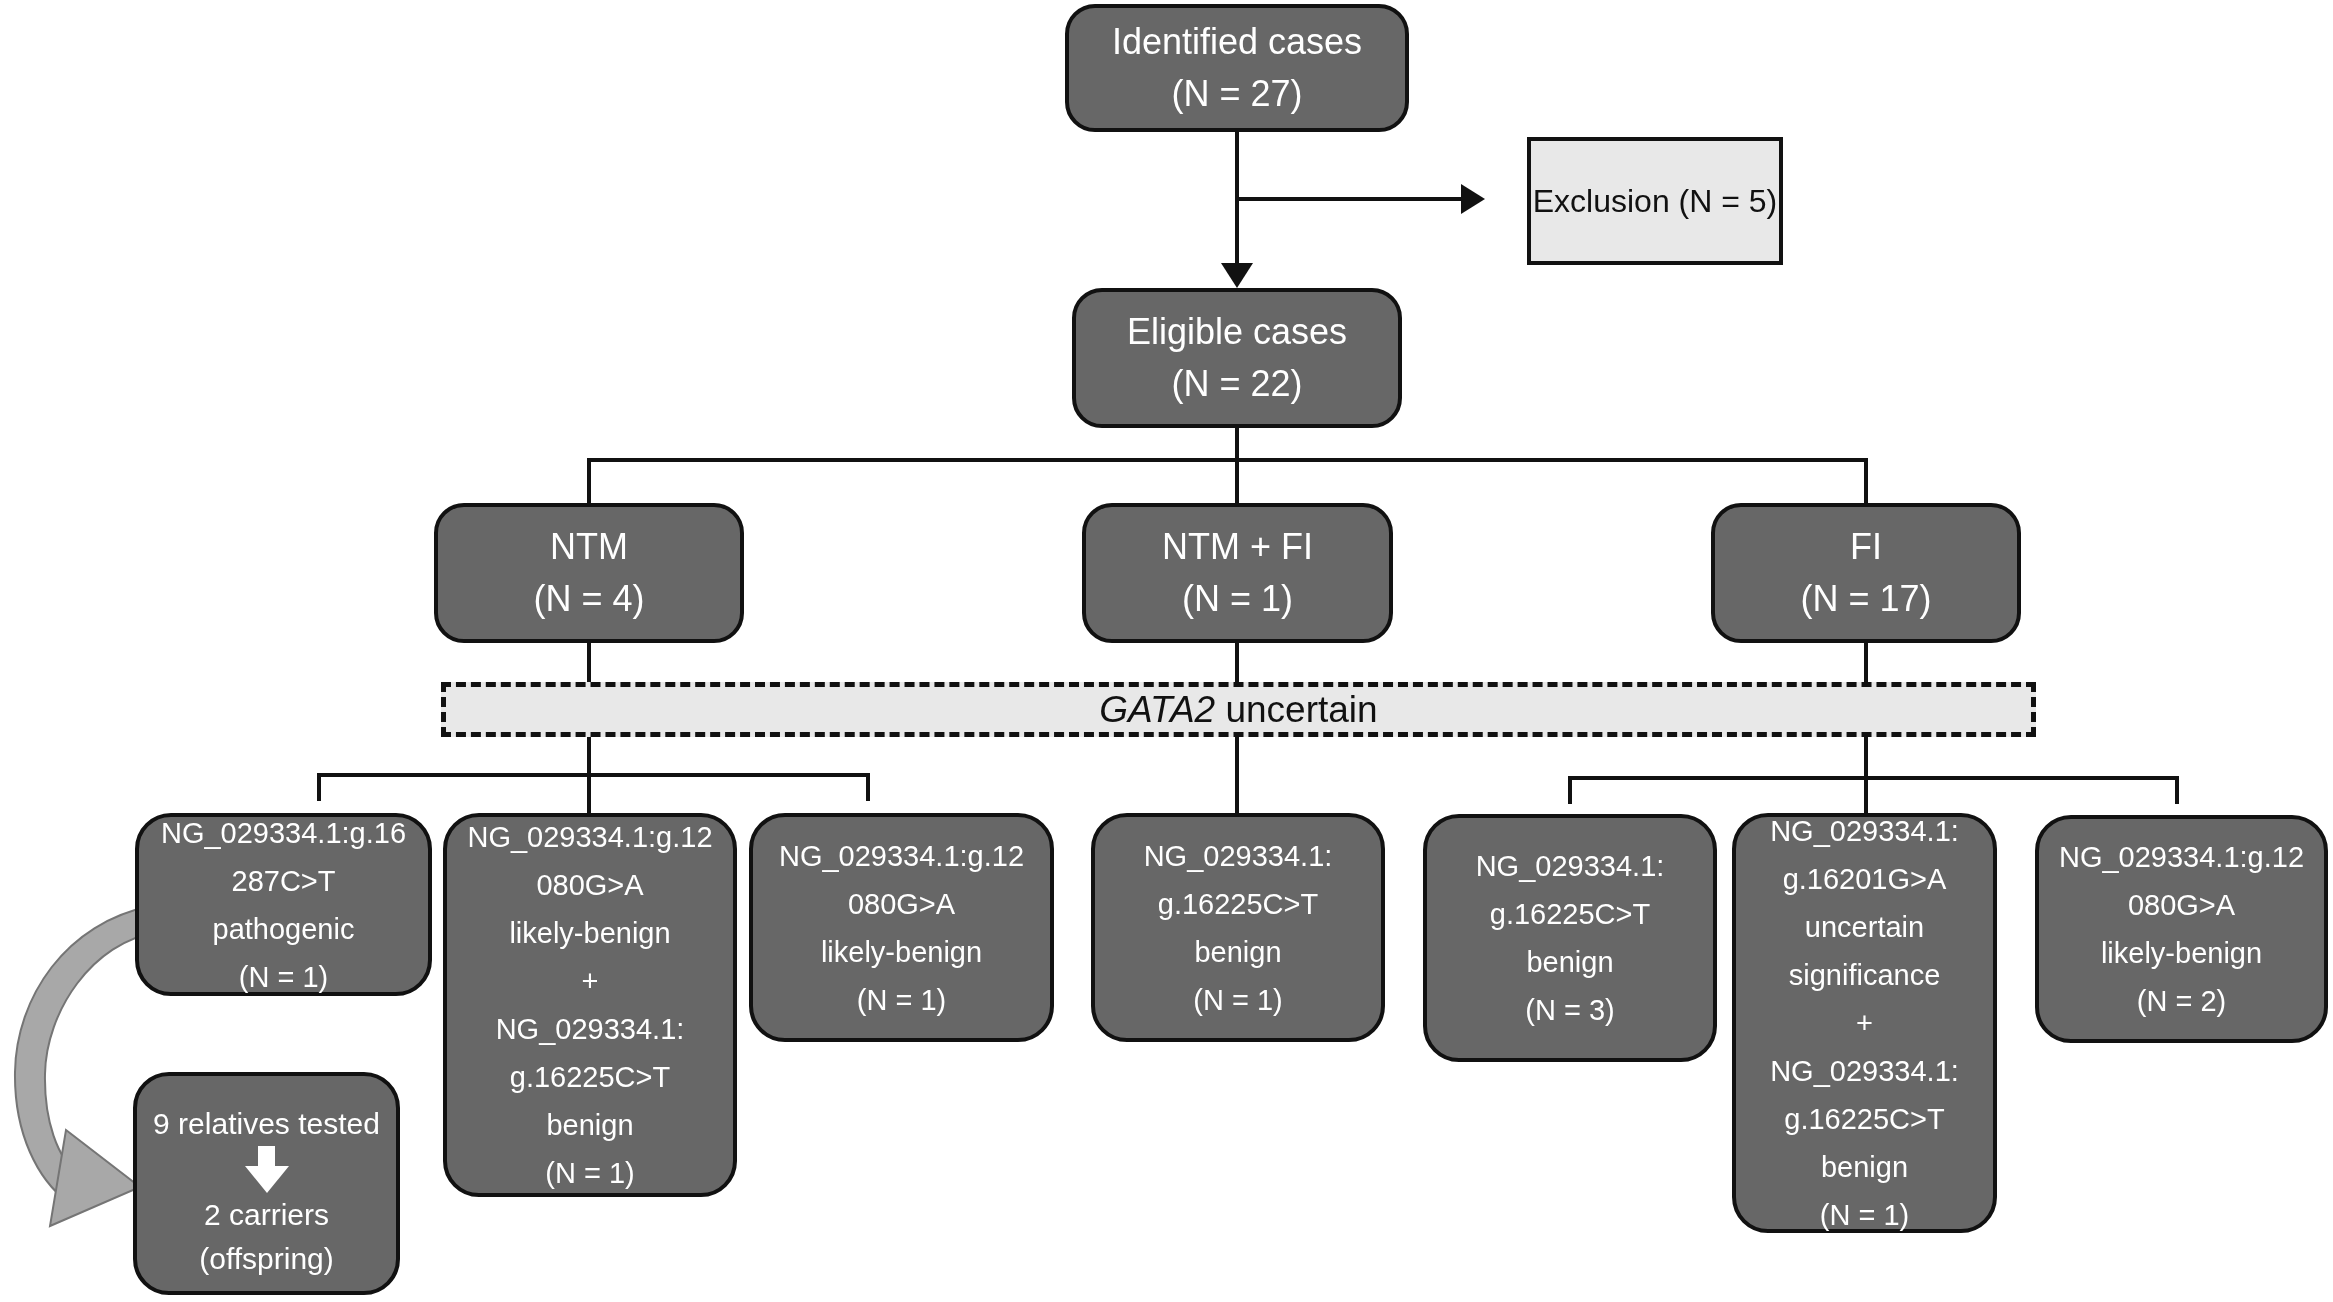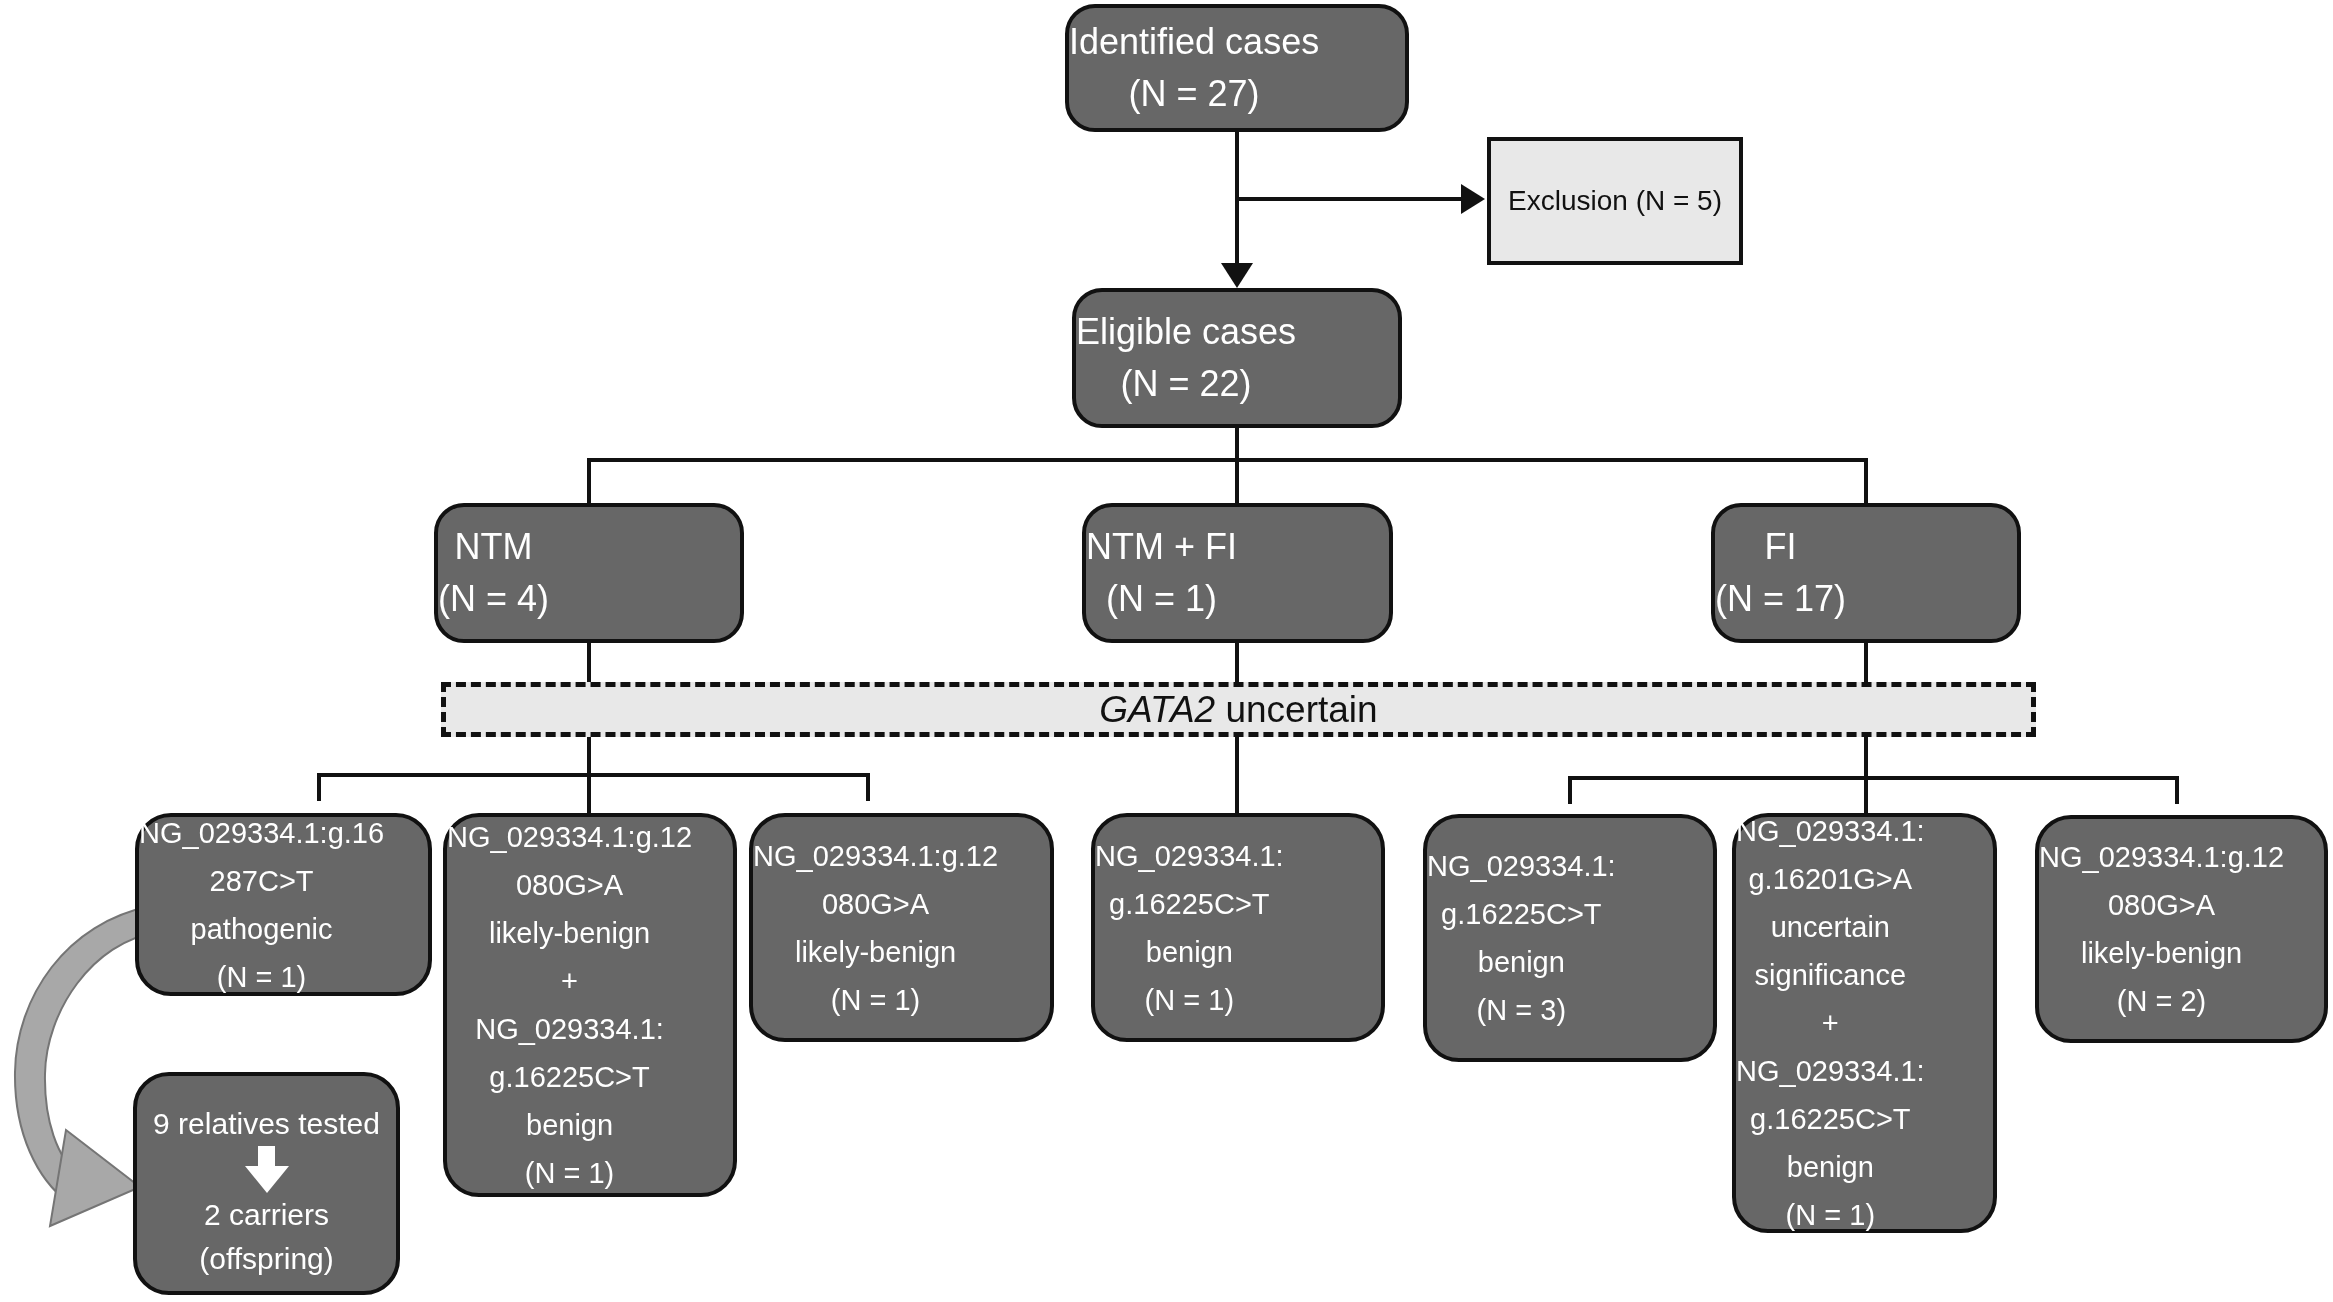--- a/index.html
+++ b/index.html
@@ -12,31 +12,31 @@
   }
   html,body{margin:0;padding:0;background:#ffffff;}
   .canvas{
     position:relative;width:2333px;height:1302px;background:#ffffff;overflow:hidden;
     font-family:"Liberation Sans","DejaVu Sans",sans-serif;
   }
   .node{
     position:absolute;box-sizing:border-box;
     background:var(--node-fill);color:var(--node-text);
     border:4px solid var(--line);border-radius:30px;
-    display:flex;align-items:center;justify-content:flex-start;text-align:center;
+    display:flex;align-items:center;justify-content:center;text-align:center;
   }
   .node .node-label{white-space:pre-line;}
   .lvl1{font-size:36px;line-height:52px;}
   .outcome{font-size:29px;line-height:48px;border-radius:36px;}
   .lightbox{
     position:absolute;box-sizing:border-box;
     background:var(--light-fill);color:#111111;
     border:4px solid var(--line);
     display:flex;align-items:center;justify-content:center;text-align:center;
-    font-size:28px;line-height:52px;
+    font-size:32px;line-height:52px;margin-left:40px;
   }
   .bar{
     position:absolute;box-sizing:border-box;
     background:var(--light-fill);border:5px dashed var(--line);
     display:flex;align-items:center;justify-content:center;
     font-size:37px;color:#111111;
   }
   .bar .bar-text{white-space:pre;}
   .bar .gene{font-style:italic;}
   .line{position:absolute;background:var(--line);}

